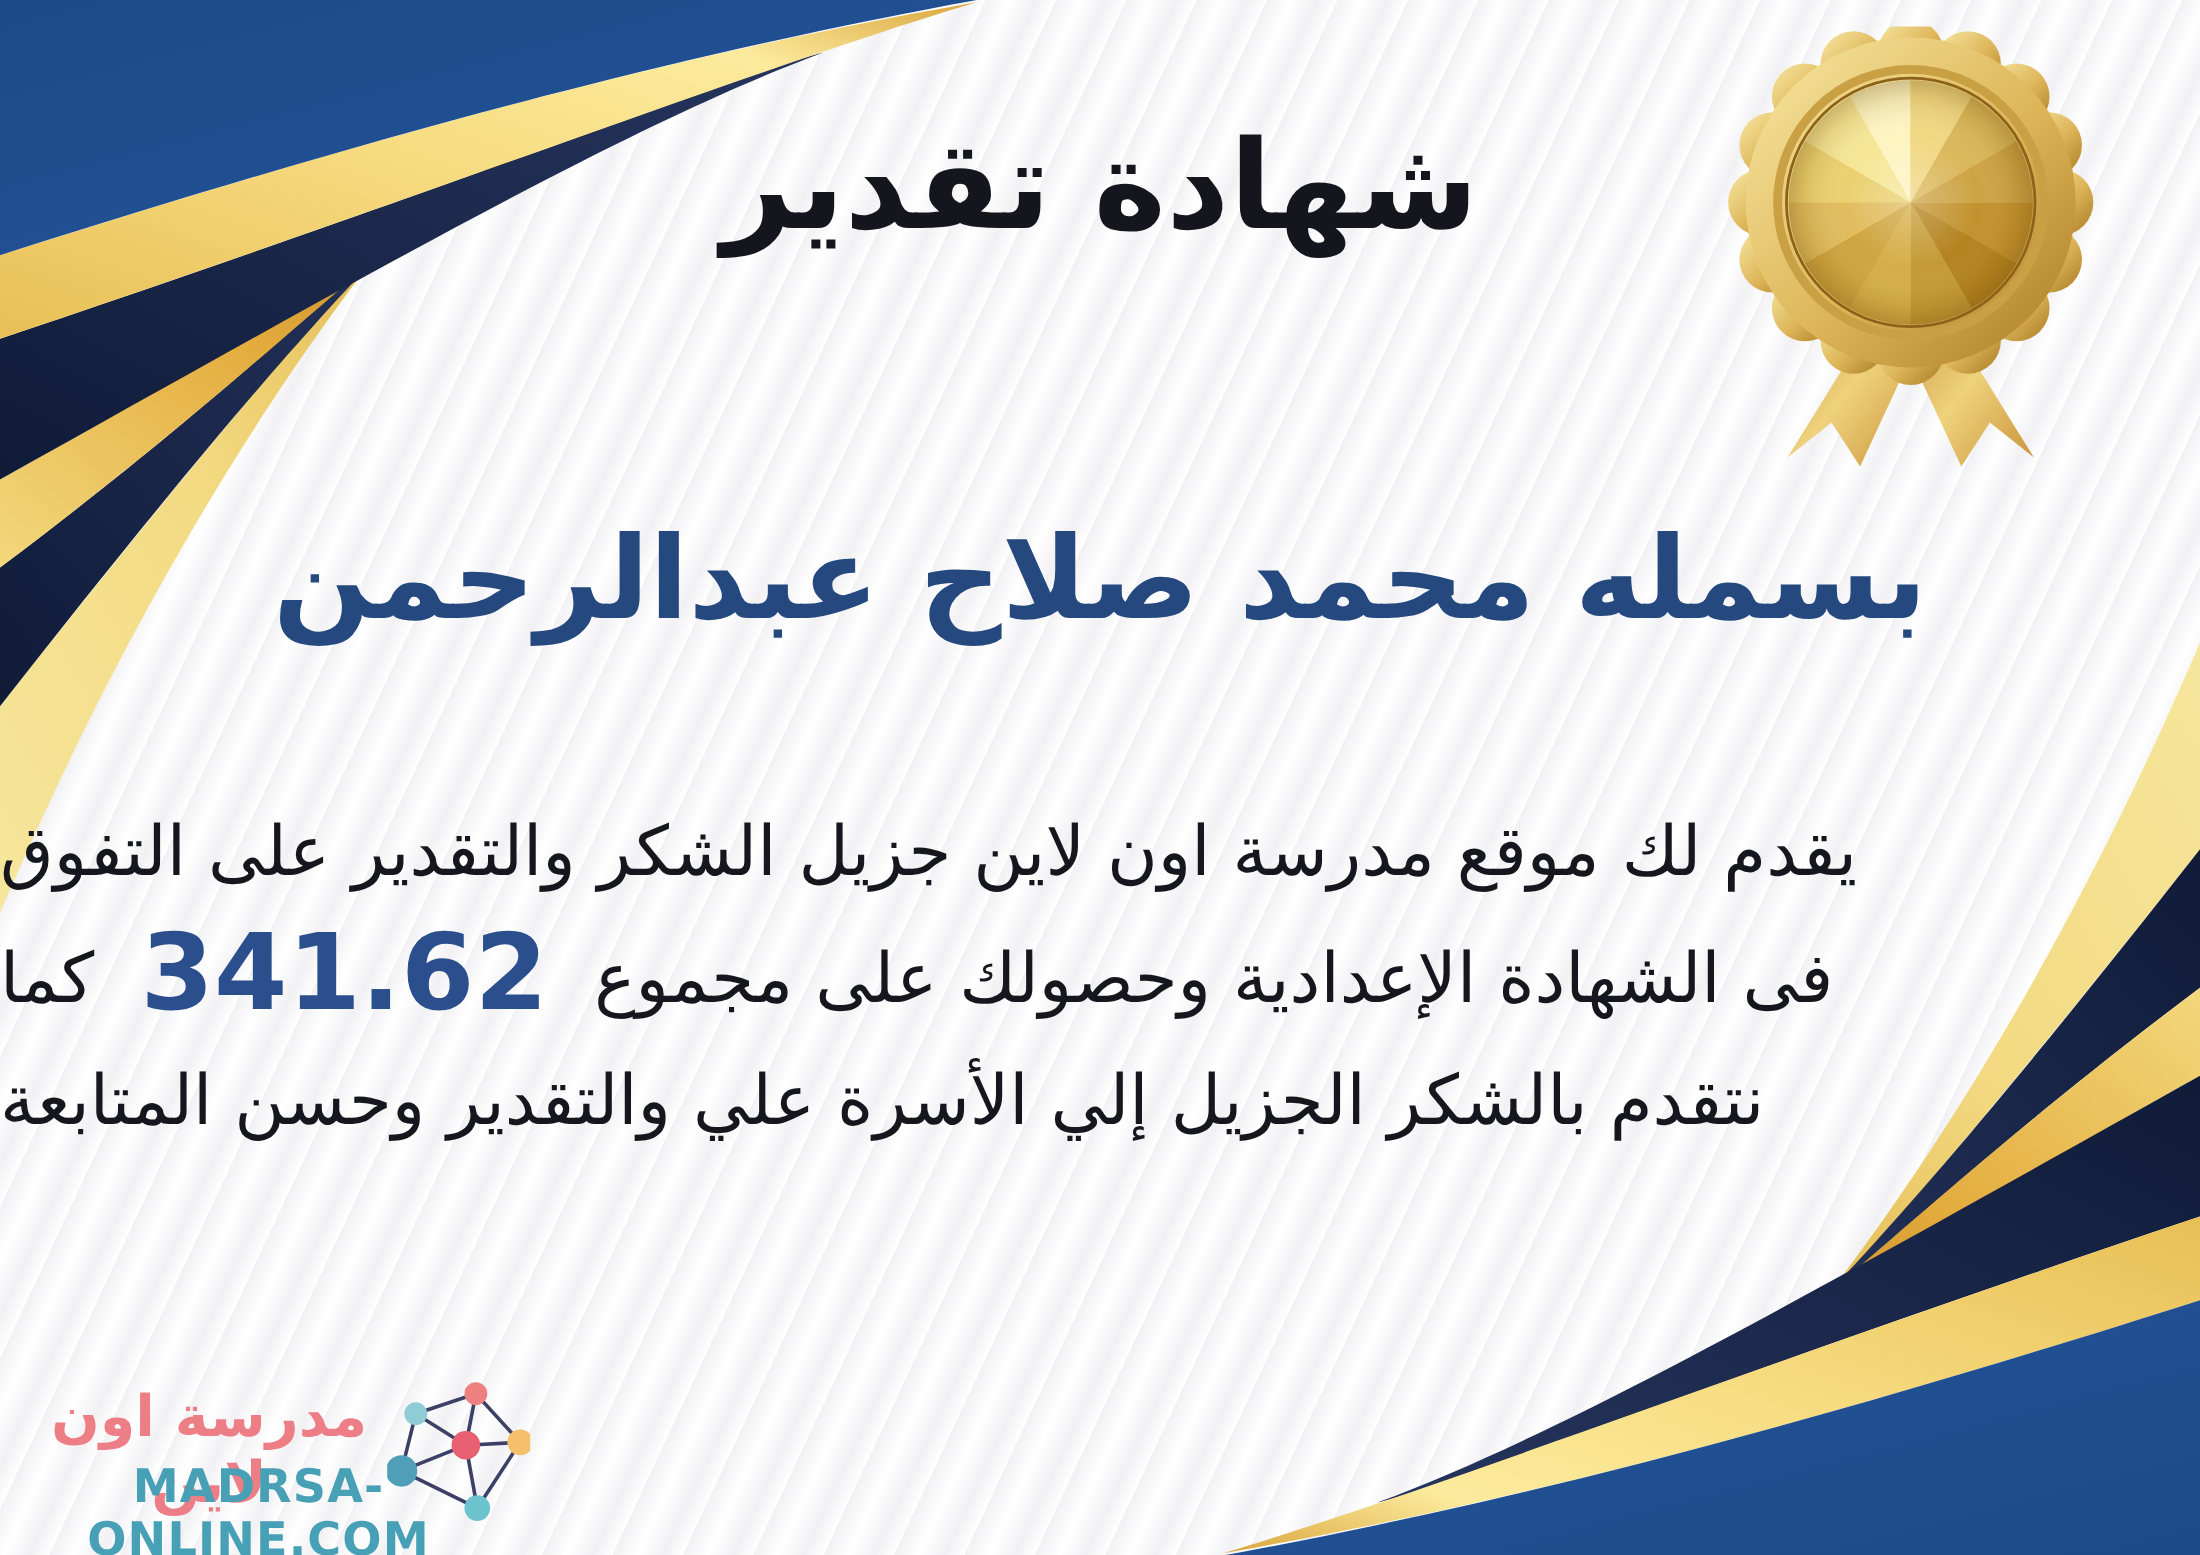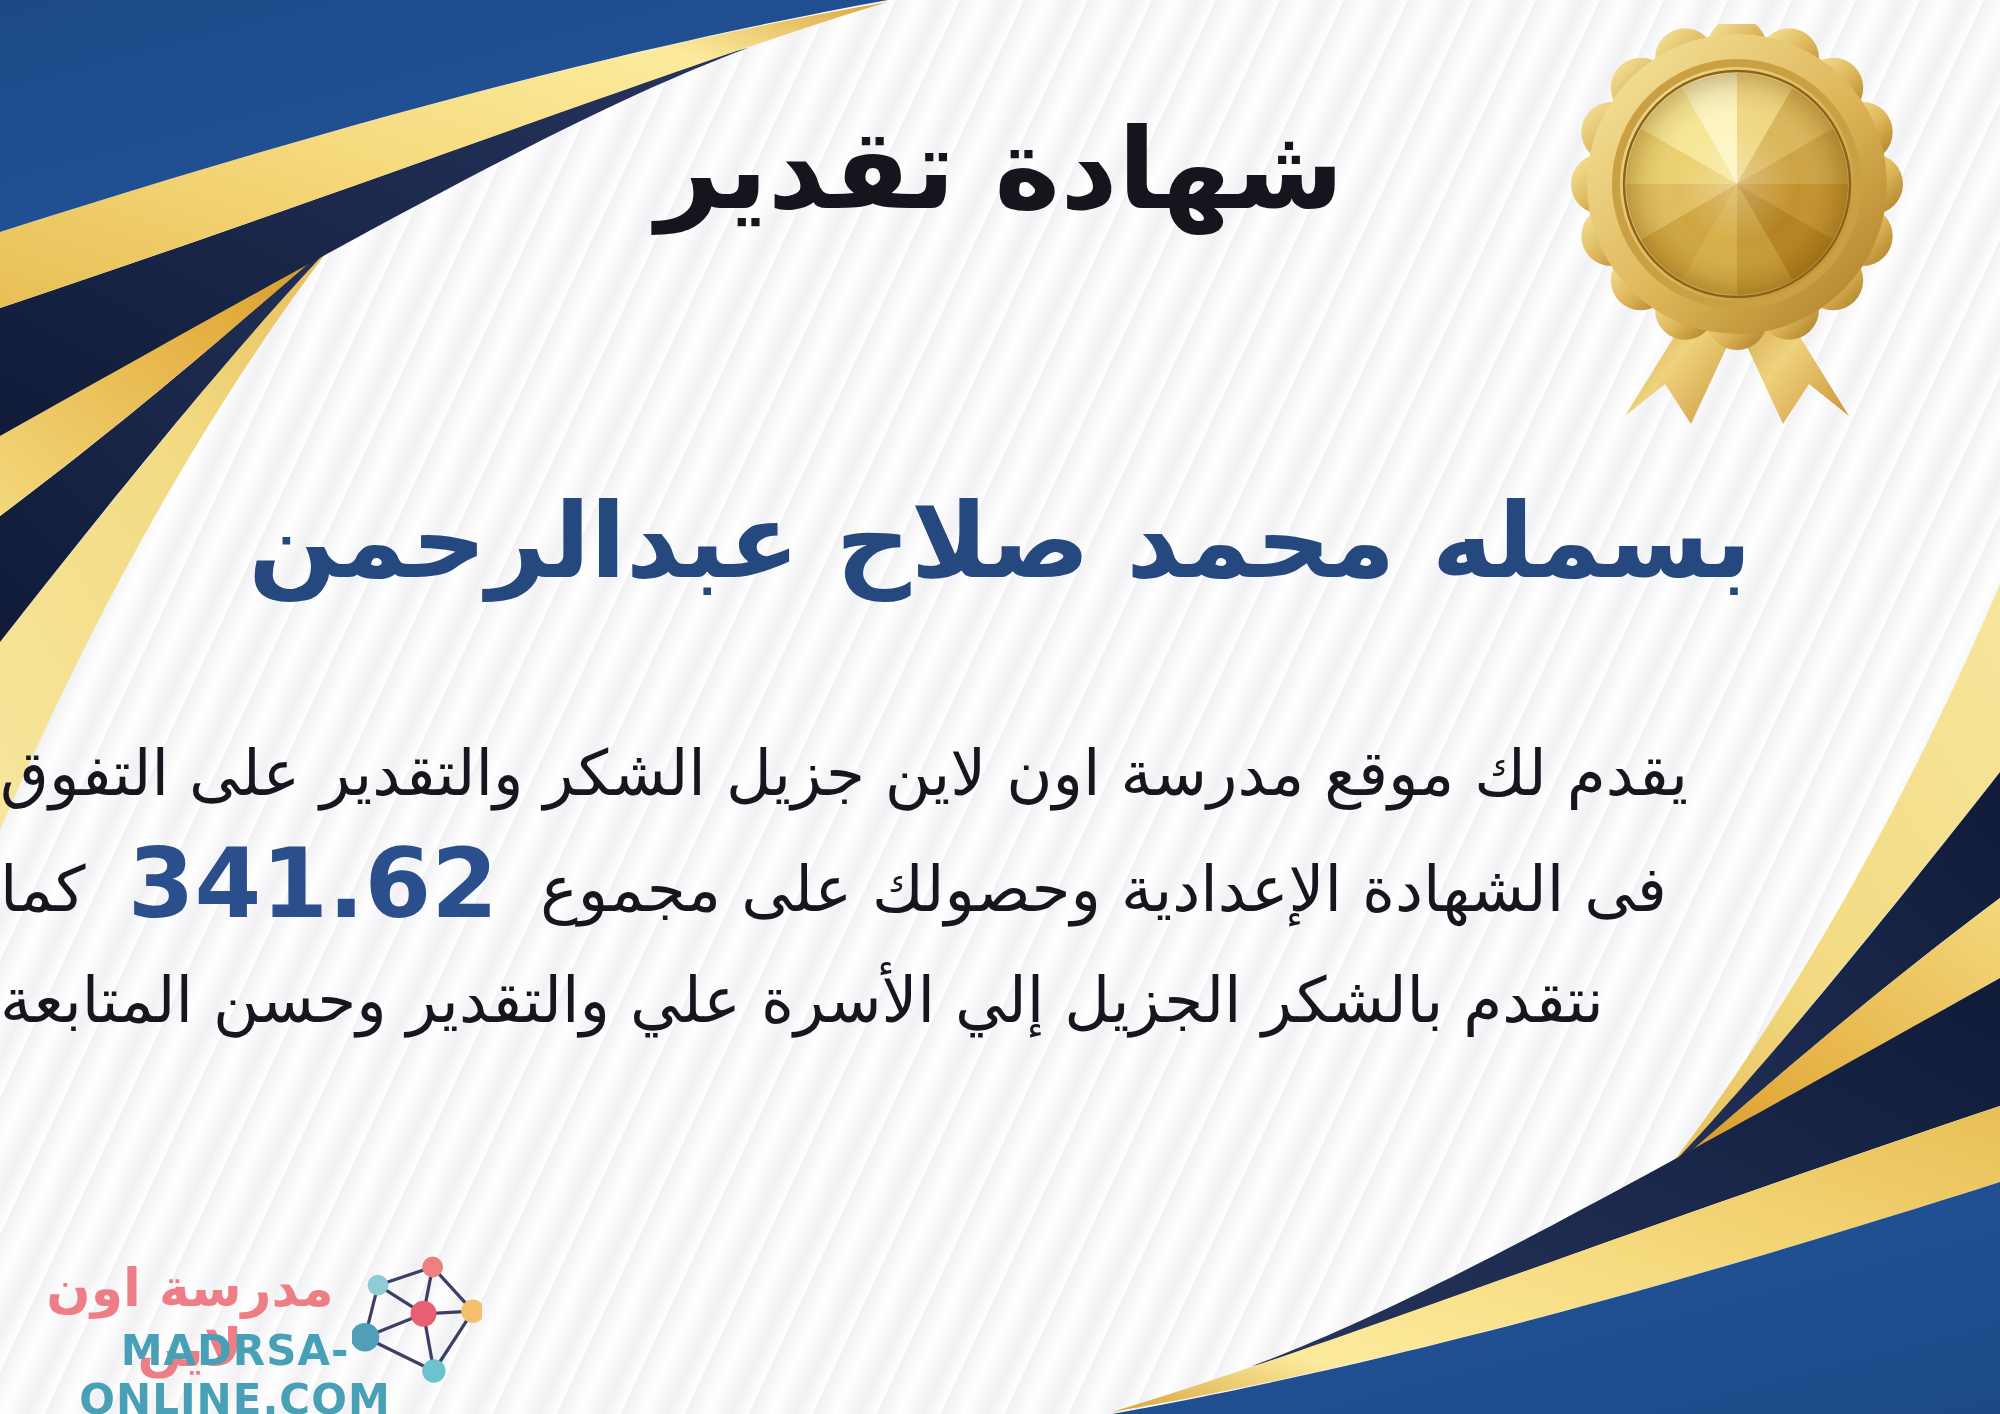--- a/index.html
+++ b/index.html
@@ -11,21 +11,21 @@
   }
   .deco-svg{position:absolute;left:0;top:0;width:2000px;height:1414px;display:block;}
 
   
   .cert-title{
     position:absolute;top:104px;left:0;width:100%;
     text-align:center;direction:rtl;
     font-size:112px;font-weight:700;color:#15151d;letter-spacing:0;
   }
   .cert-name{
-    position:absolute;top:480px;left:0;width:100%;
+    position:absolute;top:465px;left:0;width:100%;
     text-align:center;direction:rtl;
     font-size:104px;font-weight:700;color:#25497f;
   }
   .cert-body{
     position:absolute;top:718px;left:0;width:100%;
     text-align:left;direction:rtl;
     font-size:63px;font-weight:500;color:#16161e;line-height:111px;
   }
   .cert-body .score{
     font-size:96px;font-weight:700;color:#2a4f8c;

